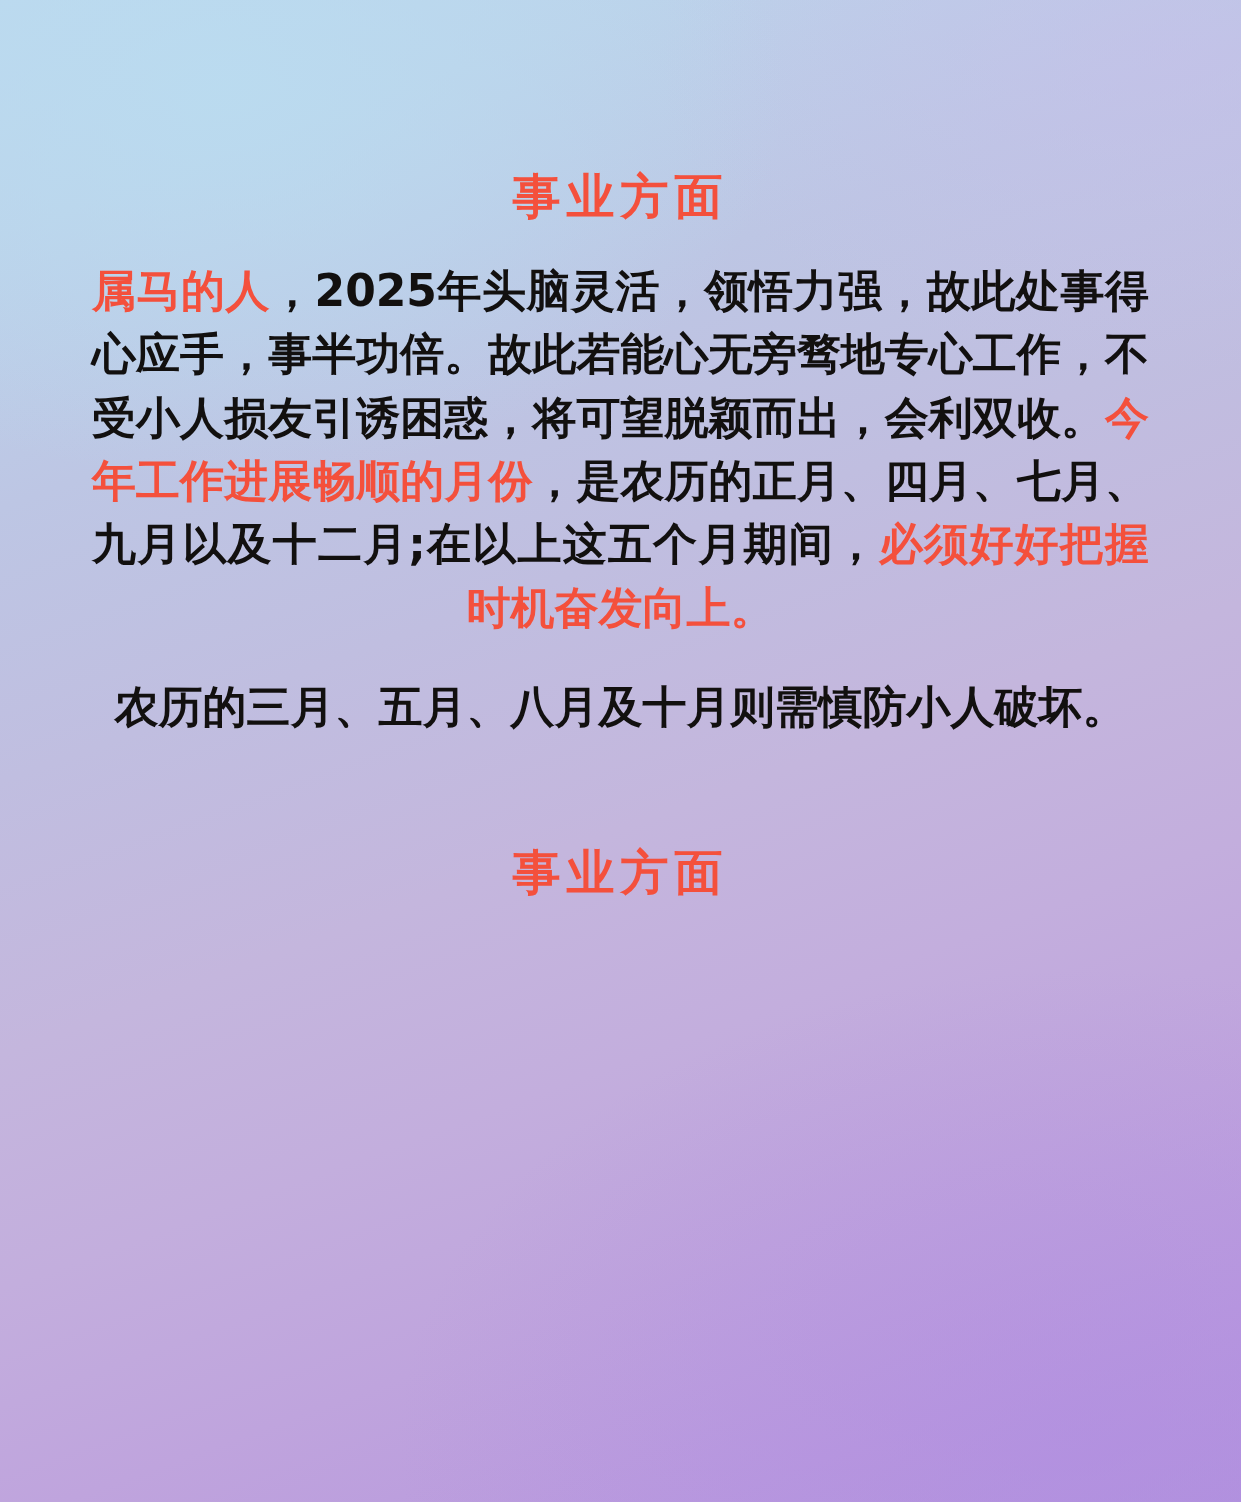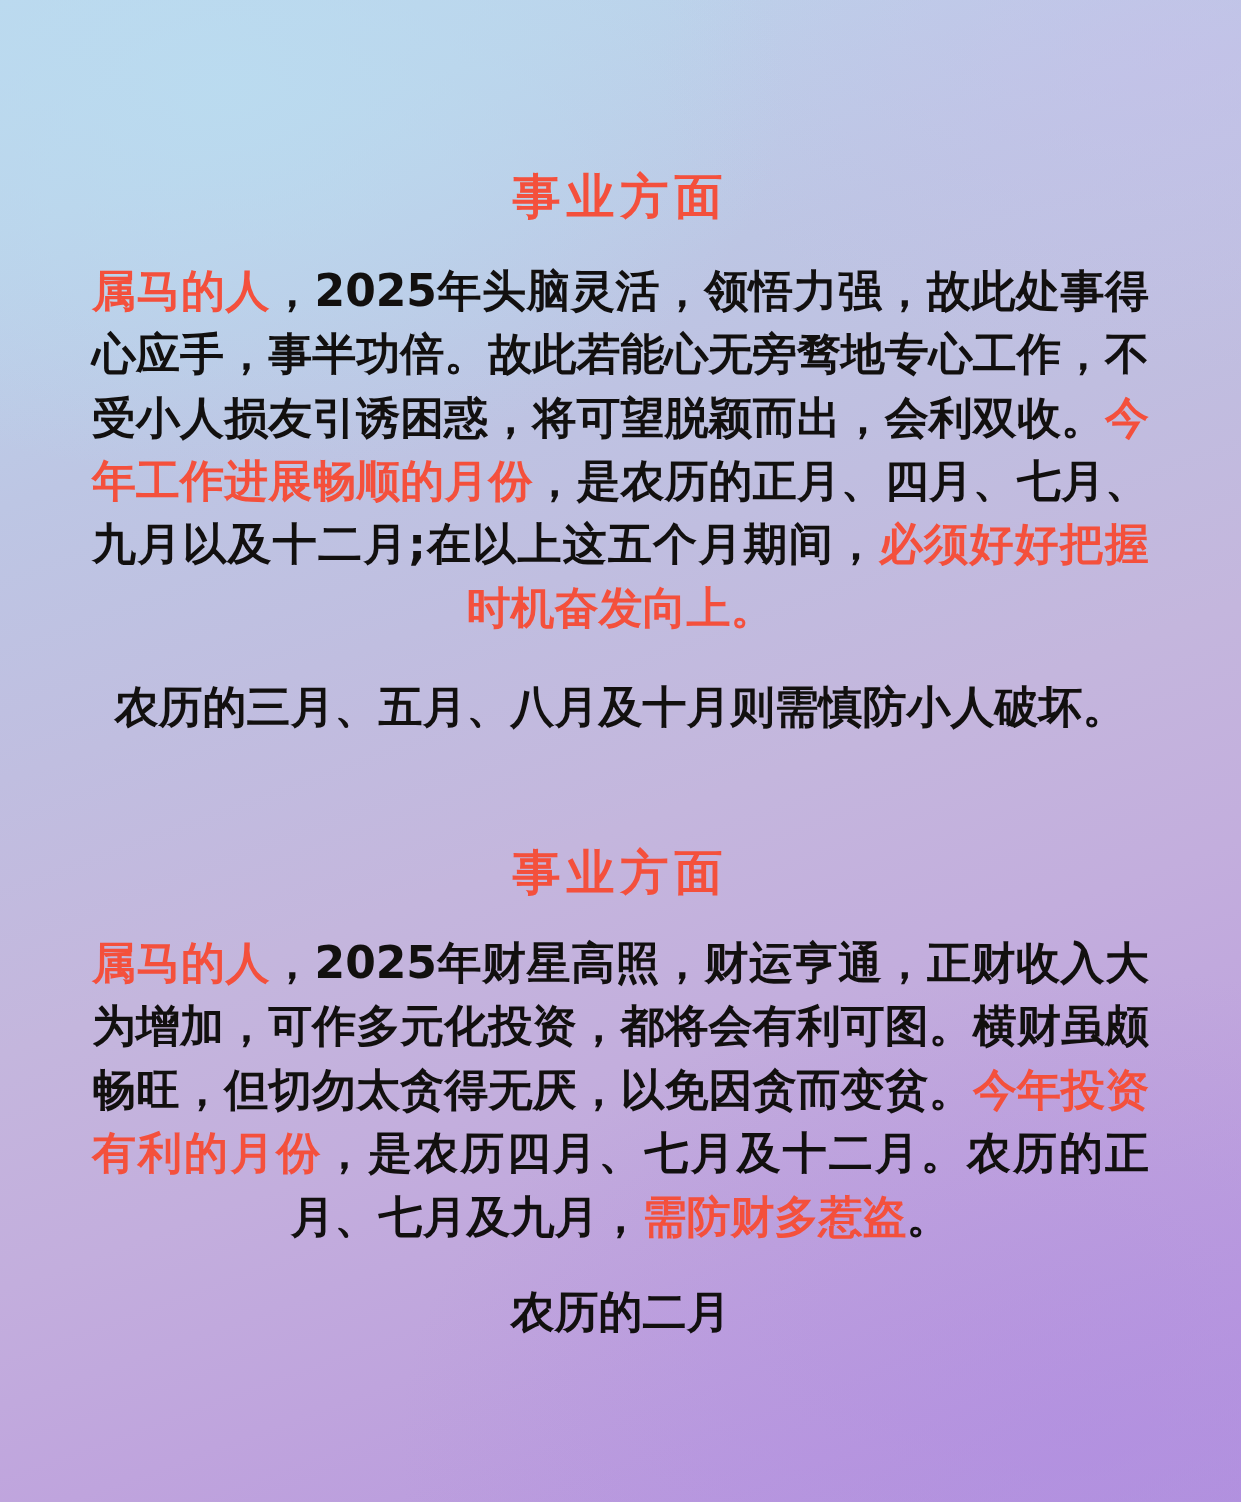--- a/index.html
+++ b/index.html
@@ -94,18 +94,16 @@
   <div class="content">
 
     <section class="section" id="section-career">
       <h1 class="section-title">事业方面</h1>
       <p class="body-text"><span class="hl">属马的人</span><span>，2025年头脑灵活，领悟力强，故此处事得心应手，事半功倍。故此若能心无旁骛地专心工作，不受小人损友引诱困惑，将可望脱颖而出，会利双收。</span><span class="hl">今年工作进展畅顺的月份</span><span>，是农历的正月、四月、七月、九月以及十二月;在以上这五个月期间，</span><span class="hl">必须好好把握时机奋发向上。</span></p>
       <p class="body-text center-line">农历的三月、五月、八月及十月则需慎防小人破坏。</p>
     </section>
 
     <section class="section" id="section-wealth">
       <h1 class="section-title">事业方面</h1>
-      <p class="body-text"><span class="hl">属马的人</span><span>，2025年财星高照，财运亨通，正财收入大为增加，可作多元化投资，都将会有利可图。横财虽颇畅旺，但切勿太贪得无厌，以免因贪而变贫。</span><span class="hl">今年投资有利的月份</span><span>，是农历四月、七月及十二月。农历的正月、七月及九月，</span><span class="hl">需防财多惹盗</span><span>。</span></p>
-      <p class="body-text center-line">农历的二月</p>
     </section>
 
   </div>
 </div>
 
 </body></html>

